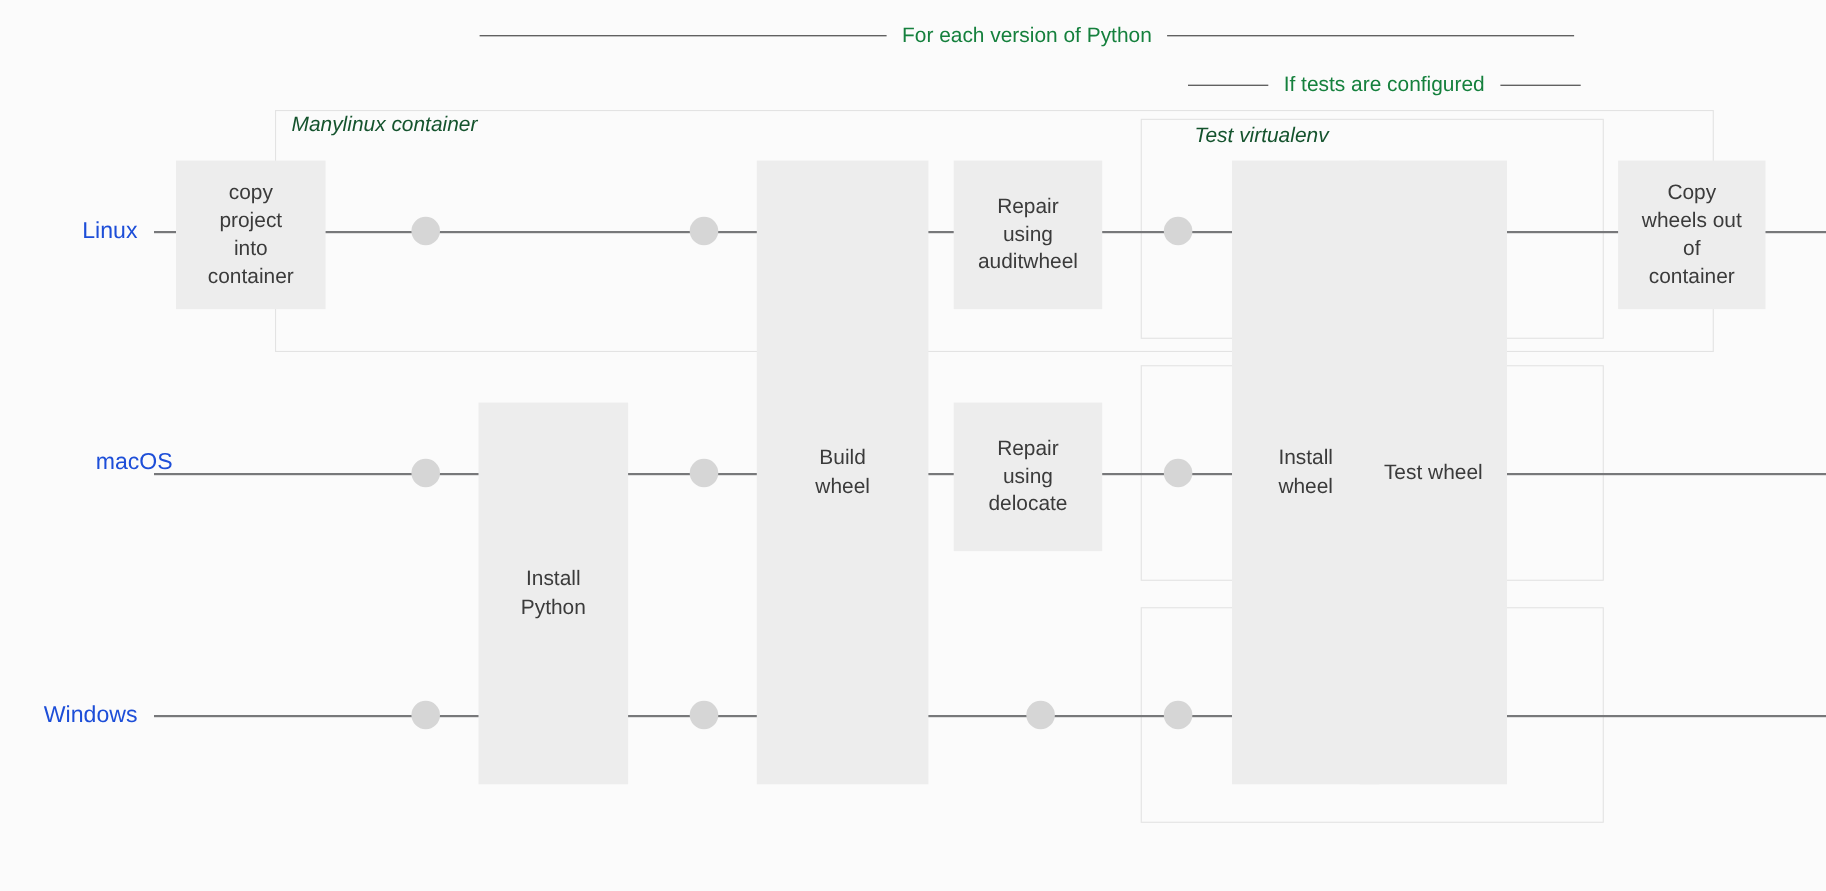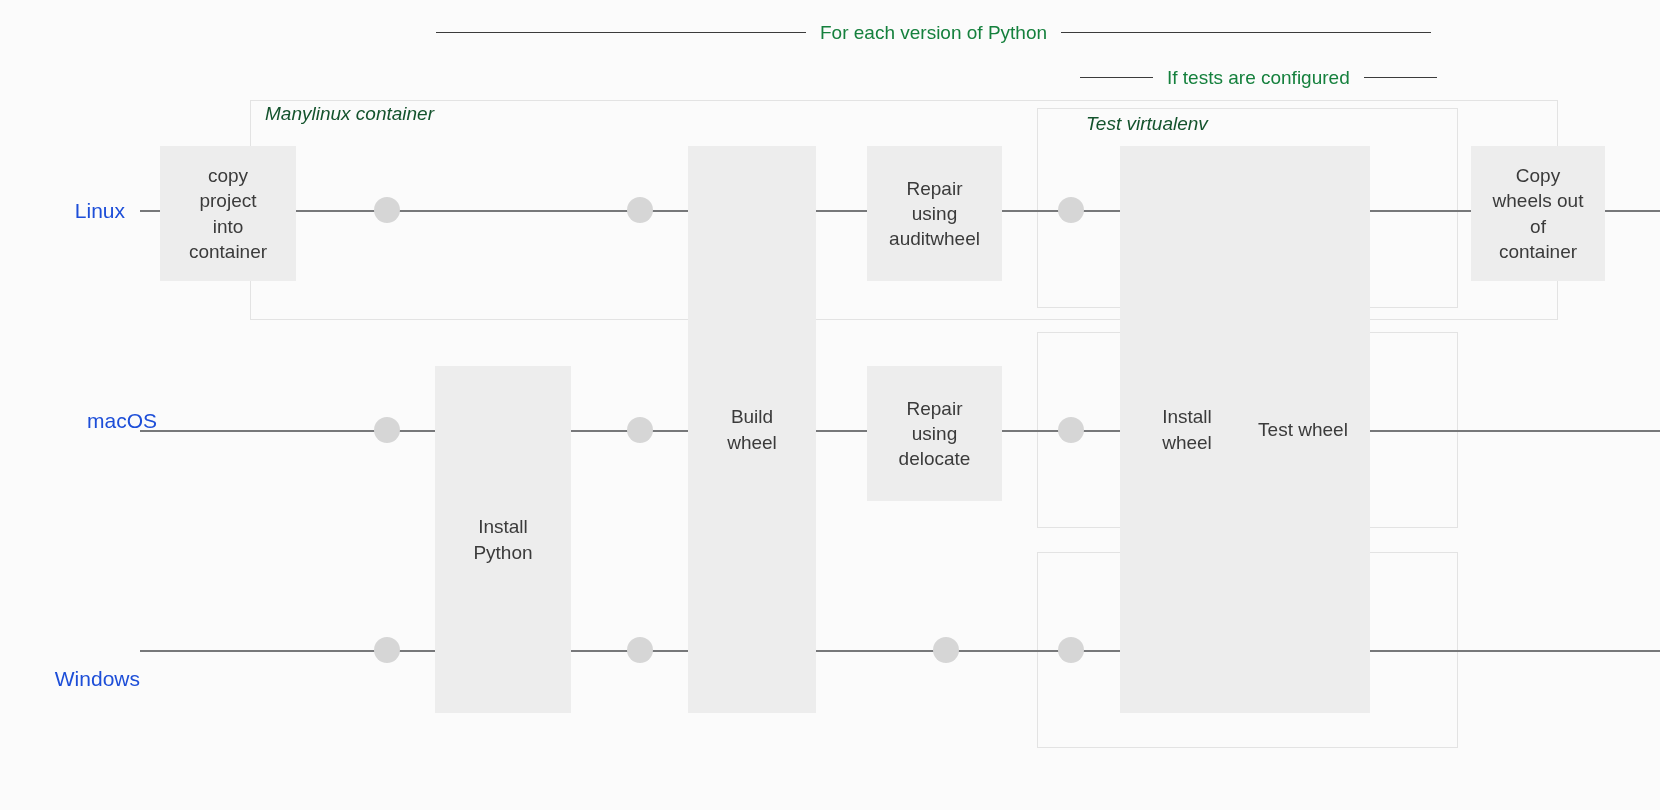--- a/index.html
+++ b/index.html
@@ -115,31 +115,31 @@
   <div class="frame" style="left:1037px; top:552px; width:421px; height:196px;"></div>
 
   <div class="wire" style="left:140px; top:210px; width:1520px;"></div>
 
   <div class="wire" style="left:140px; top:430px; width:1520px;"></div>
 
   <div class="wire" style="left:140px; top:650px; width:1520px;"></div>
 
   <div class="os-label" style="left:0px; width:125px; top:210px;">Linux</div>
   <div class="os-label" style="left:0px; width:125px; top:420px;margin-left:32px;">macOS</div>
-  <div class="os-label" style="left:15px; width:125px; top:650px;margin-top:28px;">Windows</div>
+  <div class="os-label" style="left:0px; width:125px; top:650px;">Windows</div>
 
   <div class="step" style="left:160px; top:146px; width:136px; height:135px;">copy
 project
 into
 container</div>
 
   <div class="step" style="left:435px; top:366px; width:136px; height:347px;">Install
 Python</div>
 
-  <div class="step" style="left:688px; top:146px; width:128px; height:567px;">Build
+  <div class="step" style="left:688px; top:146px; width:156px; height:567px;">Build
 wheel</div>
 
   <div class="step" style="left:867px; top:146px; width:135px; height:135px;">Repair
 using
 auditwheel</div>
 
   <div class="step" style="left:867px; top:366px; width:135px; height:135px;">Repair
 using
 delocate</div>
 

